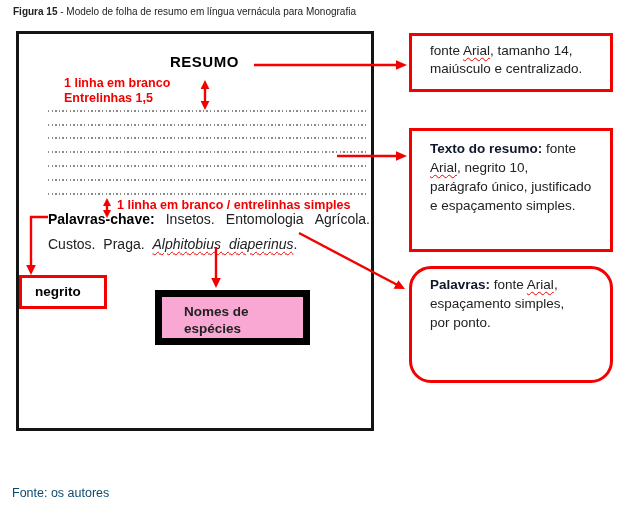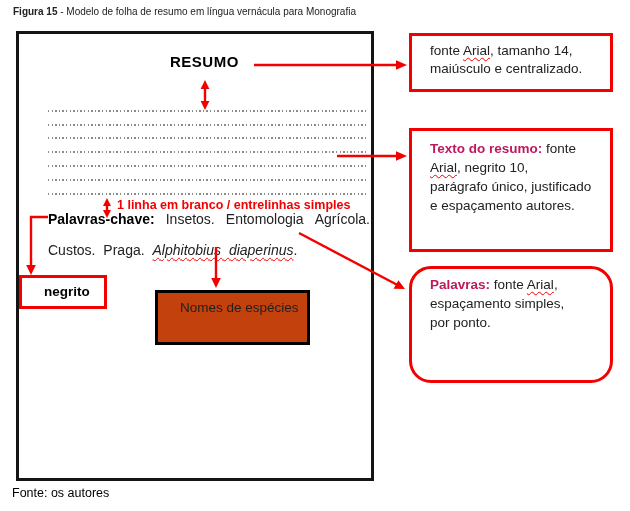--- a/index.html
+++ b/index.html
@@ -5,70 +5,74 @@
   * { box-sizing: border-box; margin: 0; padding: 0; }
   html, body { background: #fff; }
   .canvas {
     position: relative; width: 630px; height: 511px; background: #fff;
     font-family: "Liberation Sans", sans-serif; color: #1a1a1a; overflow: hidden;
   }
   .caption { position: absolute; left: 13px; top: 6px; font-size: 10px; color: #222; }
   .caption b { font-weight: bold; }
 
   .page-box {
-    position: absolute; left: 16px; top: 31px; width: 358px; height: 450px;
+    position: absolute; left: 16px; top: 31px; width: 358px; height: 400px;
     border: 3px solid #141414; background: #fff;
   }
   .resumo-title { position: absolute; left: 151px; top: 19px; font-size: 15px; font-weight: bold; letter-spacing: .5px; color: #000; }
   .red-note { position: absolute; color: #f30000; font-weight: bold; font-size: 12.5px; line-height: 15px; white-space: nowrap; }
   .note-top { left: 45px; top: 42px; }
   .note-mid { left: 98px; top: 164px; }
 
   .dotted-line { position: absolute; left: 29px; width: 319px; height: 2px;
     background: repeating-linear-gradient(90deg, #8a8a8a 0 1.5px, transparent 1.5px 3.6px); }
 
   .keywords { position: absolute; left: 29px; top: 177px; width: 322px; font-size: 14px; line-height: 16px; color: #222; }
   .kw-line1 { display: flex; justify-content: space-between; }
   .kw-line1 b { color: #000; }
-  .kw-line2 { word-spacing: 4px; margin-top: 15px; }
+  .kw-line2 { word-spacing: 4px; margin-top: 9px; }
   .wavy { text-decoration-line: underline; text-decoration-style: wavy; text-decoration-color: #f30000; text-decoration-thickness: 1px; text-underline-offset: 2px; }
 
   .negrito-box { position: absolute; left: 0px; top: 241px; width: 88px; height: 34px;
     border: 3px solid #f30000; background: #fff; }
-  .negrito-box span { display: block; padding-left: 22px; line-height: 27px; font-weight: bold; font-size: 13.5px; color: #000; }
+  .negrito-box span { display: block; padding-left: 13px; line-height: 27px; font-weight: bold; font-size: 13.5px; color: #000; }
 
   .species-box { position: absolute; left: 136px; top: 256px; width: 155px; height: 55px;
-    border: 3px solid #000000; background: #c2410c; padding: 6px 0 0 22px; font-size: 13.5px; line-height: 17px; color: #222; }
+    border: 7px solid #000000; background: #f9a8d4; padding: 6px 0 0 22px; font-size: 13.5px; line-height: 17px; color: #222; font-weight: bold; }
 
   .callout { position: absolute; left: 409px; width: 204px; border: 3px solid #f30000; background: #fff;
     font-size: 13.5px; line-height: 19px; color: #222; padding: 6px 6px 0 18px; }
   .callout-1 { top: 33px; height: 59px; line-height: 18px; }
   .callout-2 { top: 128px; height: 124px; padding-top: 8px; }
   .callout-3 { top: 266px; height: 117px; border-radius: 22px; }
-  .callout b { color: #be185d; }
+  .callout b { color: #0f172a; }
 
-  .source-note { position: absolute; left: 12px; top: 486px; font-size: 12.5px; color: #000000; }
+  .source-note { position: absolute; left: 12px; top: 486px; font-size: 12.5px; color: #0c4a6e; }
 
   .arrows { position: absolute; left: 0; top: 0; width: 630px; height: 511px; pointer-events: none; }
   .arrows line, .arrows polyline { stroke: #f30000; stroke-width: 2.4; fill: none; }
   .arrows polygon { fill: #f30000; }
 </style>
 </head>
 <body>
 
 <div class="canvas">
 
   <div class="caption">
     <b>Figura 15</b>
     <span>- Modelo de folha de resumo em língua vernácula para Monografia</span>
   </div>
 
   <div class="page-box">
     <div class="resumo-title">RESUMO</div>
 
+    <div class="red-note note-top">
+      <div>1 linha em branco</div>
+      <div>Entrelinhas 1,5</div>
+    </div>
 
     <div class="dotted-line" style="top:76px"></div>
     <div class="dotted-line" style="top:90px"></div>
     <div class="dotted-line" style="top:103px"></div>
     <div class="dotted-line" style="top:117px"></div>
     <div class="dotted-line" style="top:131px"></div>
     <div class="dotted-line" style="top:145px"></div>
     <div class="dotted-line" style="top:159px"></div>
 
     <div class="red-note note-mid">1 linha em branco / entrelinhas simples</div>
@@ -105,21 +109,21 @@
 
   <div class="callout callout-2">
     <div>
       <b>Texto do resumo:</b>
       <span>fonte</span>
     </div>
     <div>
       <span class="wavy">Arial</span><span>, negrito 10,</span>
     </div>
     <div>parágrafo único, justificado</div>
-    <div>e espaçamento autores.</div>
+    <div>e espaçamento simples.</div>
   </div>
 
   <div class="callout callout-3">
     <div>
       <b>Palavras:</b>
       <span>fonte</span>
       <span class="wavy">Arial</span><span>,</span>
     </div>
     <div>espaçamento simples,</div>
     <div>por ponto.</div>

